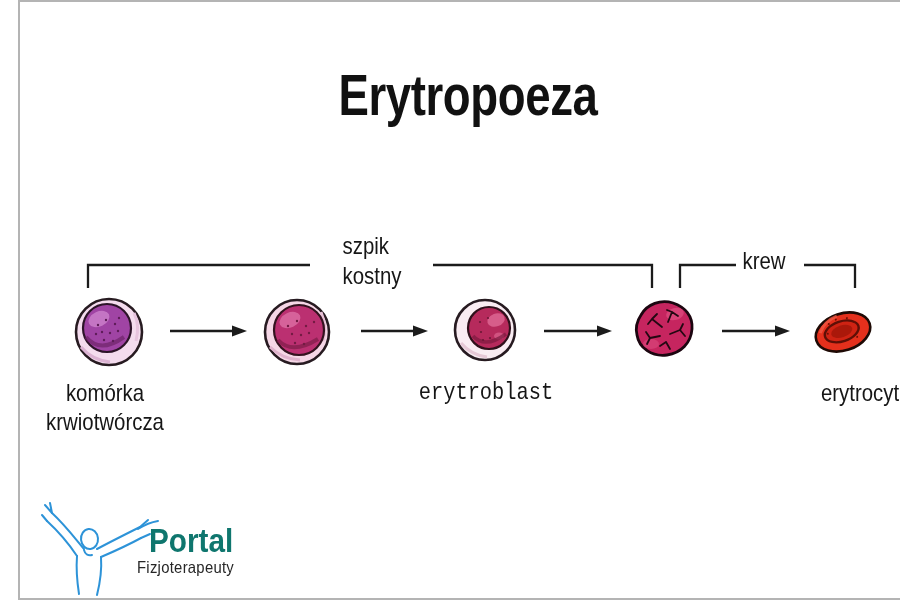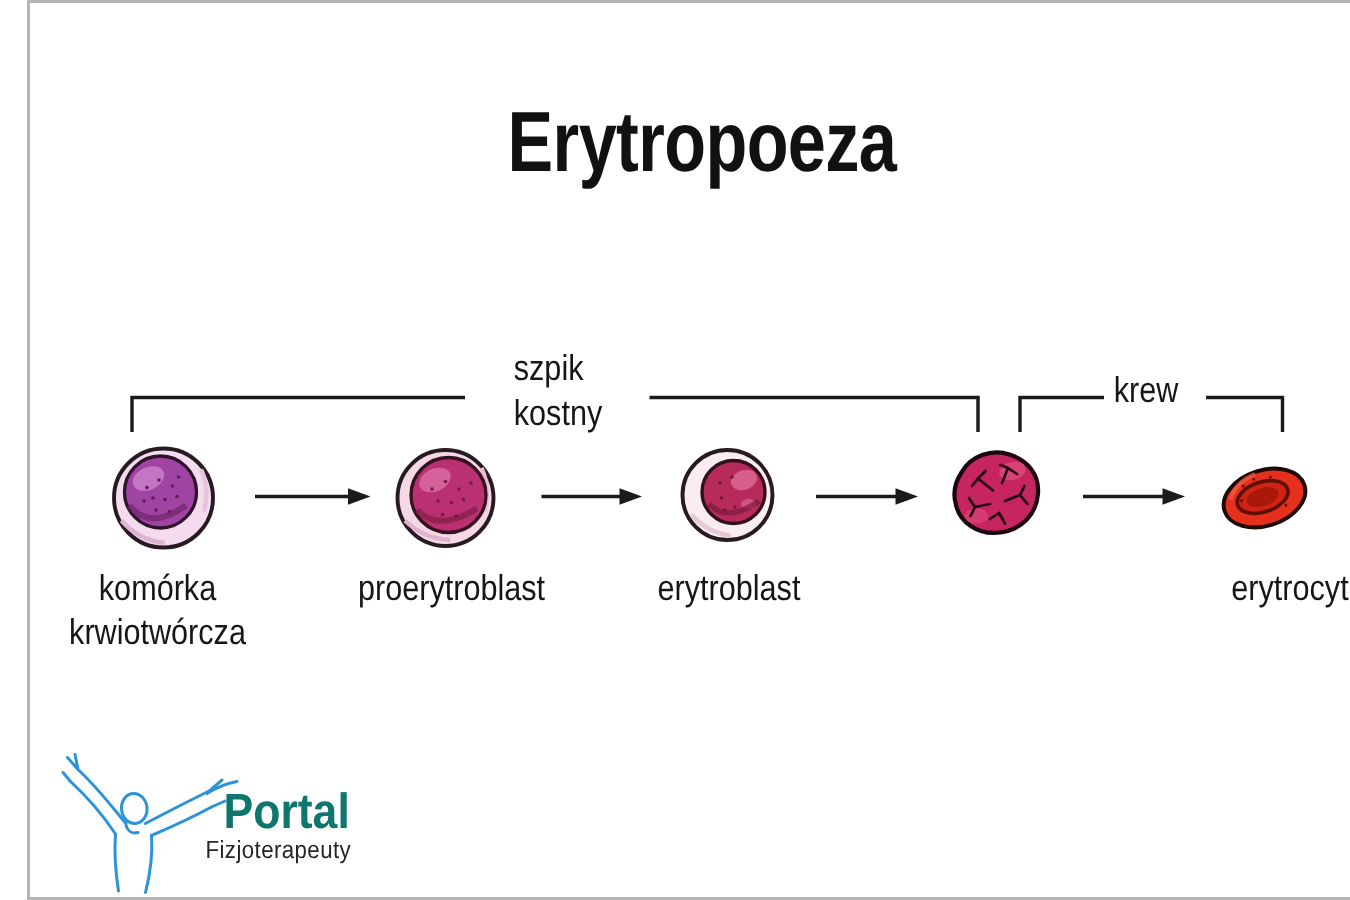--- a/index.html
+++ b/index.html
@@ -171,20 +171,19 @@
       <path d="M44,51 C45,55 48,57 52,56"></path>
     </g>
   </svg>
 
   <div class="bracket-label" style="left:352px;top:229px;"><span class="squeeze">szpik
 kostny</span></div>
   <div class="bracket-label" style="left:744px;top:244px;"><span class="squeeze">krew</span></div>
 
   <div class="stage-label" style="left:85px;text-decoration:underline;"><span class="squeeze">komórka
 krwiotwórcza</span></div>
-  <div class="stage-label" style="left:281px;"><span class="squeeze">proerytroblast</span></div>
-  <div class="stage-label" style="left:466px;"><span class="squeeze">erytroblast</span></div>
+  <div class="stage-label" style="left:466px;font-family:Liberation Mono, monospace;"><span class="squeeze">erytroblast</span></div>
   <div class="stage-label" style="left:840px;"><span class="squeeze">erytrocyt</span></div>
 
   <div class="logo-title"><span class="squeeze-l">Portal</span></div>
   <div class="logo-subtitle"><span class="squeeze-l">Fizjoterapeuty</span></div>
 
 </div>
 
 </body></html>

